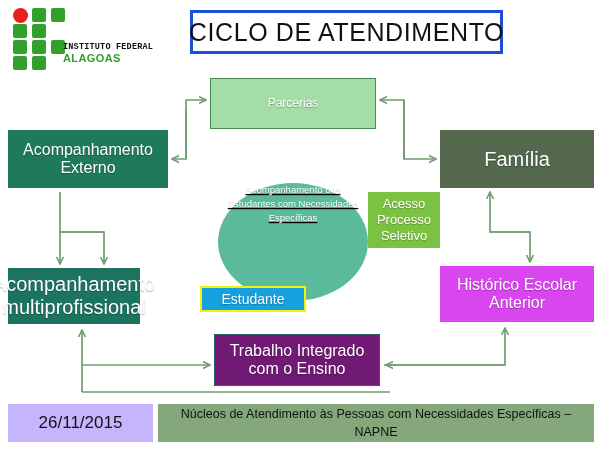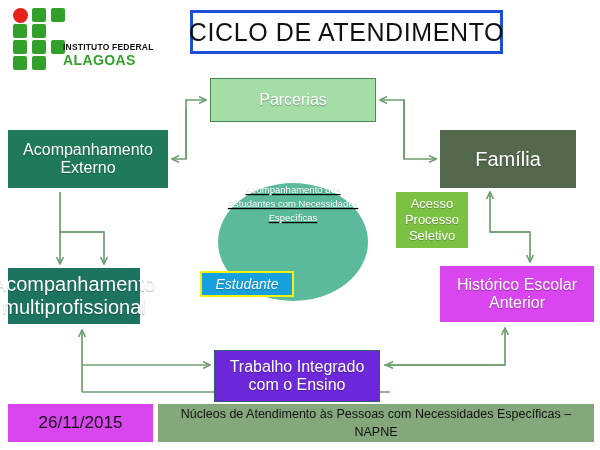--- a/index.html
+++ b/index.html
@@ -8,79 +8,78 @@
     font-family:"Liberation Sans",sans-serif;
   }
   .stage{position:absolute;inset:0;width:600px;height:450px;}
 
   
   #logo{position:absolute;left:8px;top:6px;width:150px;height:70px;}
   #logo .grid{position:absolute;left:5px;top:2px;width:70px;height:62px;}
   #logo .sq{position:absolute;width:14px;height:14px;background:#33a02c;border-radius:2px;}
   #logo .dot{position:absolute;width:15px;height:15px;background:#e8201c;border-radius:50%;}
   #logo .t1{position:absolute;left:55px;top:36px;font-size:8.5px;font-weight:bold;color:#111;letter-spacing:.2px;
-            font-family:Liberation Sans, sans-serif;white-space:nowrap;}
-  #logo .t2{position:absolute;left:55px;top:46px;font-size:14px;font-weight:bold;color:#33a02c;letter-spacing:.4px;
+            font-family:Liberation Mono, monospace;white-space:nowrap;}
+  #logo .t2{position:absolute;left:55px;top:46px;font-size:11px;font-weight:bold;color:#33a02c;letter-spacing:.4px;
             font-family:"Liberation Sans",sans-serif;white-space:nowrap;}
 
   
   #title-box{
     position:absolute;left:190px;top:10px;width:307px;height:38px;
     border:3px solid #1d4ed8;background:#ffffff;
     display:flex;align-items:center;justify-content:center;
   }
   #title-box .txt{
     font-size:25px;color:#111;letter-spacing:.6px;font-family:"Liberation Sans",sans-serif;white-space:nowrap;
   }
 
   
   .node{
     position:absolute;display:flex;align-items:center;justify-content:center;text-align:center;
     color:#ffffff;font-family:"Liberation Sans",sans-serif;line-height:1.15;
     text-shadow:0 1px 1px rgba(0,0,0,.30);box-sizing:border-box;
   }
-  #n-parcerias{left:210px;top:78px;width:166px;height:44px;background:#a4dda6;border:1.5px solid #4c8a50;font-size:16px;}
+  #n-parcerias{left:210px;top:78px;width:166px;height:51px;background:#a4dda6;border:1.5px solid #4c8a50;font-size:12px;}
   #n-encaminhamento{left:8px;top:130px;width:160px;height:58px;background:#1f7a5a;font-size:16px;}
-  #n-familia{left:440px;top:130px;width:136px;height:58px;background:#53684c;font-size:20px;}
+  #n-familia{left:440px;top:130px;width:154px;height:58px;background:#53684c;font-size:20px;}
   #n-multiprof{left:8px;top:268px;width:132px;height:56px;background:#1c7460;font-size:20px;}
   #n-historico{left:440px;top:266px;width:154px;height:56px;background:#d946ef;font-size:16px;}
-  #n-trabalho{left:214px;top:350px;width:166px;height:52px;background:#6d28d9;border:1.5px solid #2c5d69;font-size:16px;}
+  #n-trabalho{left:214px;top:334px;width:166px;height:52px;background:#701a75;border:1.5px solid #2c5d69;font-size:16px;}
 
   
   #circle{
     position:absolute;left:218px;top:183px;width:150px;height:118px;border-radius:50%;
     background:#5cba9c;display:flex;justify-content:center;text-decoration:underline;
   }
   #circle .txt{
     color:#ffffff;font-size:9.5px;line-height:1.45;text-align:center;width:132px;
     font-family:"Liberation Sans",sans-serif;text-shadow:0 1px 1px rgba(0,0,0,.2);
   }
 
   
   #chip-acesso{
     position:absolute;left:368px;top:192px;width:72px;height:56px;background:#7cc242;
     display:flex;align-items:center;justify-content:center;text-align:center;
     color:#ffffff;font-size:13px;line-height:1.25;font-family:"Liberation Sans",sans-serif;
-    text-shadow:0 1px 1px rgba(0,0,0,.25);box-sizing:border-box;margin-left:28px;
+    text-shadow:0 1px 1px rgba(0,0,0,.25);box-sizing:border-box;
   }
   #chip-estudante{
-    position:absolute;left:200px;top:271px;width:94px;height:26px;background:#16a0dd;
+    position:absolute;left:200px;top:286px;width:106px;height:26px;background:#16a0dd;
     border:2px solid #f2f20c;box-sizing:border-box;
     display:flex;align-items:center;justify-content:center;
     color:#ffffff;font-size:14px;font-family:"Liberation Sans",sans-serif;
     text-shadow:0 1px 1px rgba(0,0,0,.25);
-    font-style:italic;
   }
 
   
   #wires{position:absolute;left:0;top:0;width:600px;height:450px;pointer-events:none;}
 
   
   #footer-date{
-    position:absolute;left:8px;top:404px;width:145px;height:38px;background:#d946ef;
+    position:absolute;left:8px;top:404px;width:145px;height:38px;background:#c4b5fd;
     display:flex;align-items:center;justify-content:center;
     font-size:17px;color:#111;font-family:"Liberation Sans",sans-serif;
   }
   #footer-band{
     position:absolute;left:158px;top:404px;width:436px;height:38px;background:#84a87c;
     display:flex;align-items:center;justify-content:center;text-align:center;
     font-size:12.5px;color:#111;line-height:1.45;font-family:"Liberation Sans",sans-serif;
     box-sizing:border-box;padding:0 0;
   }
 </style>

